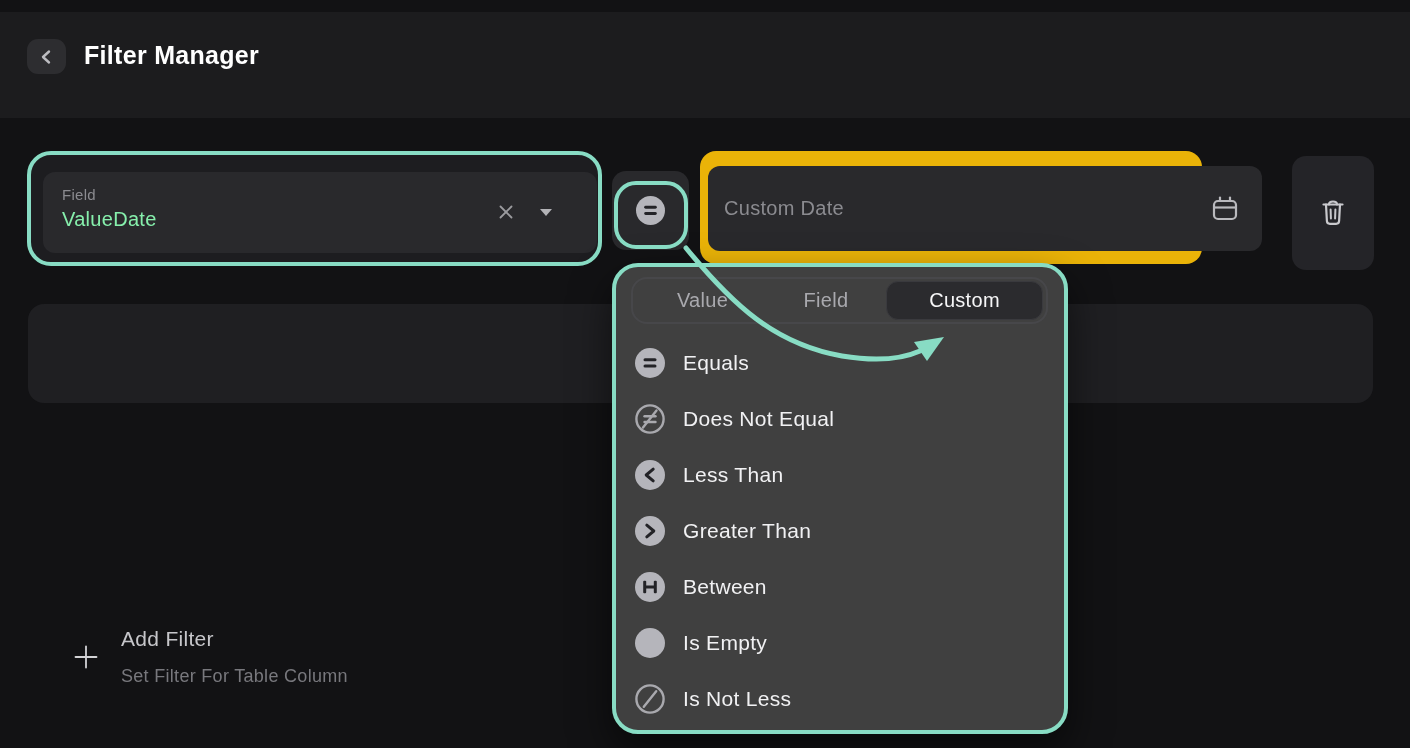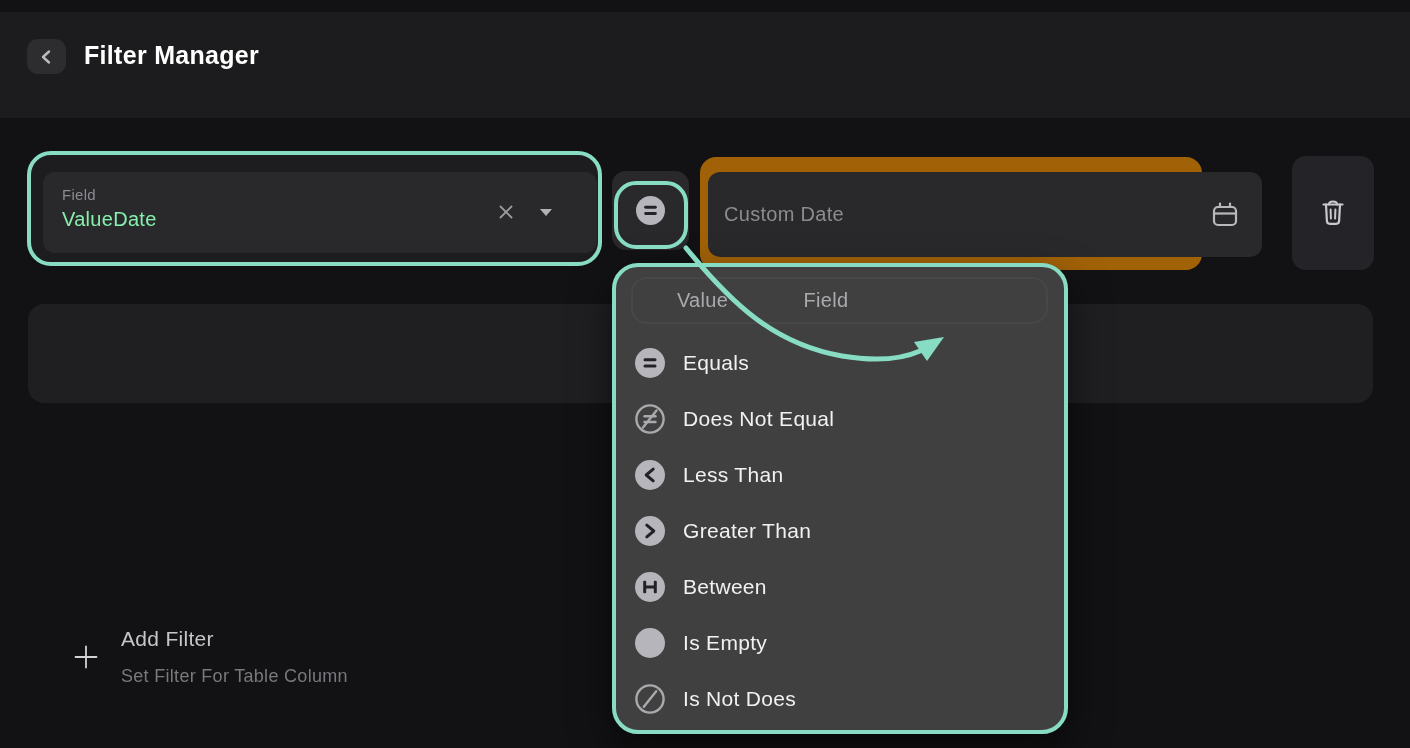--- a/index.html
+++ b/index.html
@@ -21,21 +21,21 @@
   .field-box{position:absolute;left:43px;top:172px;width:554px;height:81px;background:#29292c;
     border-radius:12px;z-index:3;cursor:pointer;}
   .field-label{position:absolute;left:19px;top:14px;font-size:15px;color:#8b8b90;}
   .field-value{position:absolute;left:19px;top:36px;font-size:20px;color:#86efac;}
   .field-clear{position:absolute;right:82px;top:31px;width:18px;height:18px;display:flex;align-items:center;justify-content:center;cursor:pointer;}
   .field-caret{position:absolute;right:44px;top:36px;width:14px;height:9px;display:flex;align-items:center;cursor:pointer;}
   .operator-btn{position:absolute;left:612px;top:171px;width:77px;height:79px;background:#29292c;
     border:none;border-radius:14px;display:flex;align-items:center;justify-content:center;cursor:pointer;z-index:3;}
   .operator-ring{position:absolute;left:614px;top:181px;width:74px;height:68px;border:4px solid #88dcc4;
     border-radius:22px;z-index:41;pointer-events:none;}
-  .date-wrapper{position:absolute;left:700px;top:157px;width:502px;height:113px;background:#a16207;border-radius:16px;z-index:2;}
+  .date-wrapper{position:absolute;left:700px;top:151px;width:502px;height:113px;background:#eab308;border-radius:16px;z-index:2;}
   .date-input{position:absolute;left:708px;top:172px;width:554px;height:85px;background:#29292c;border-radius:12px;z-index:3;}
   .date-input input{position:absolute;left:0;top:0;width:100%;height:100%;background:transparent;border:none;outline:none;
     color:#ededef;font-size:20px;padding:0 60px 0 16px;font-family:"Liberation Sans",sans-serif;letter-spacing:.3px;}
   .date-input input::placeholder{color:#8b8b90;opacity:1;}
   .calendar-btn{position:absolute;right:20px;top:26px;width:34px;height:34px;background:transparent;border:none;padding:0;cursor:pointer;}
   .trash-btn{position:absolute;left:1292px;top:156px;width:82px;height:114px;background:#242428;border:none;
     border-radius:14px;display:flex;align-items:center;justify-content:center;cursor:pointer;z-index:2;}
   
   .add-row{position:absolute;left:28px;top:304px;width:1345px;height:99px;background:#1f1f22;border-radius:16px;z-index:1;cursor:pointer;}
   .add-plus{position:absolute;left:45px;top:340px;width:26px;height:26px;}
@@ -127,20 +127,21 @@
       <line x1="2.5" y1="13" x2="23.5" y2="13" stroke="#d3d3d6" stroke-width="1.8" stroke-linecap="round"></line>
     </svg>
     <div class="add-title">Add Filter</div>
     <div class="add-sub">Set Filter For Table Column</div>
   </div>
 
   <div class="popup">
     <div class="tab-bar">
       <div class="tab tab-value">Value</div>
       <div class="tab tab-field">Field</div>
+      <div class="tab-pill">Custom</div>
     </div>
 
     <div class="op-item" style="top:80px">
       <svg class="ic" viewBox="0 0 30 30">
         <circle cx="15" cy="15" r="15" fill="#b5b5bb"></circle>
         <rect x="8.5" y="10.2" width="13" height="3" rx="1.5" fill="#232327"></rect>
         <rect x="8.5" y="16.6" width="13" height="3" rx="1.5" fill="#232327"></rect>
       </svg>
       <span class="lbl">Equals</span>
     </div>
@@ -186,21 +187,21 @@
         <circle cx="15" cy="15" r="15" fill="#b5b5bb"></circle>
       </svg>
       <span class="lbl">Is Empty</span>
     </div>
 
     <div class="op-item" style="top:416px">
       <svg class="ic" viewBox="0 0 30 30">
         <circle cx="15" cy="15" r="13.6" fill="none" stroke="#a9a9ae" stroke-width="2.4"></circle>
         <line x1="8.8" y1="22.8" x2="21.2" y2="7.2" stroke="#a9a9ae" stroke-width="2.4" stroke-linecap="round"></line>
       </svg>
-      <span class="lbl">Is Not Does</span>
+      <span class="lbl">Is Not Less</span>
     </div>
   </div>
 
   <svg class="arrow-svg" width="370" height="140" viewBox="600 236 370 140">
     <path d="M 686 248 C 732 304 774 344 842 356 C 878 362 902 359 920 351" fill="none" stroke="#88dcc4" stroke-width="5" stroke-linecap="round"></path>
     <polygon points="944,337 927,361 914,342" fill="#88dcc4"></polygon>
   </svg>
 
 </div>
 

